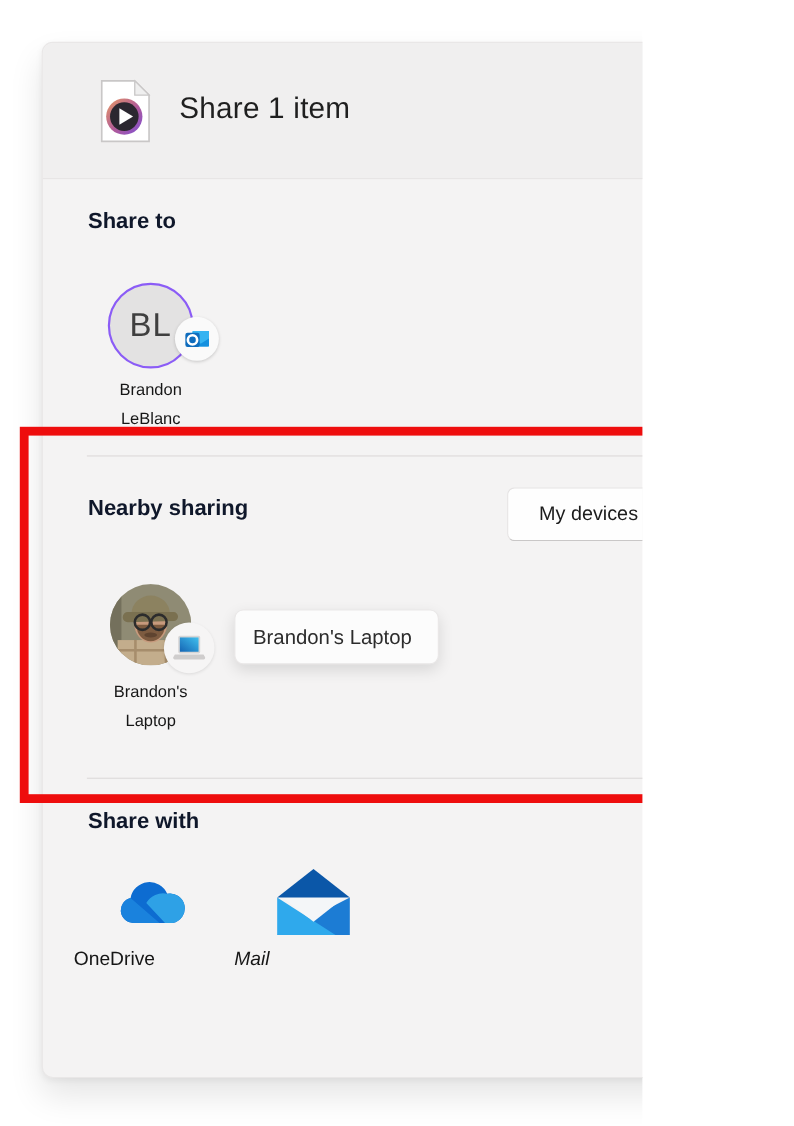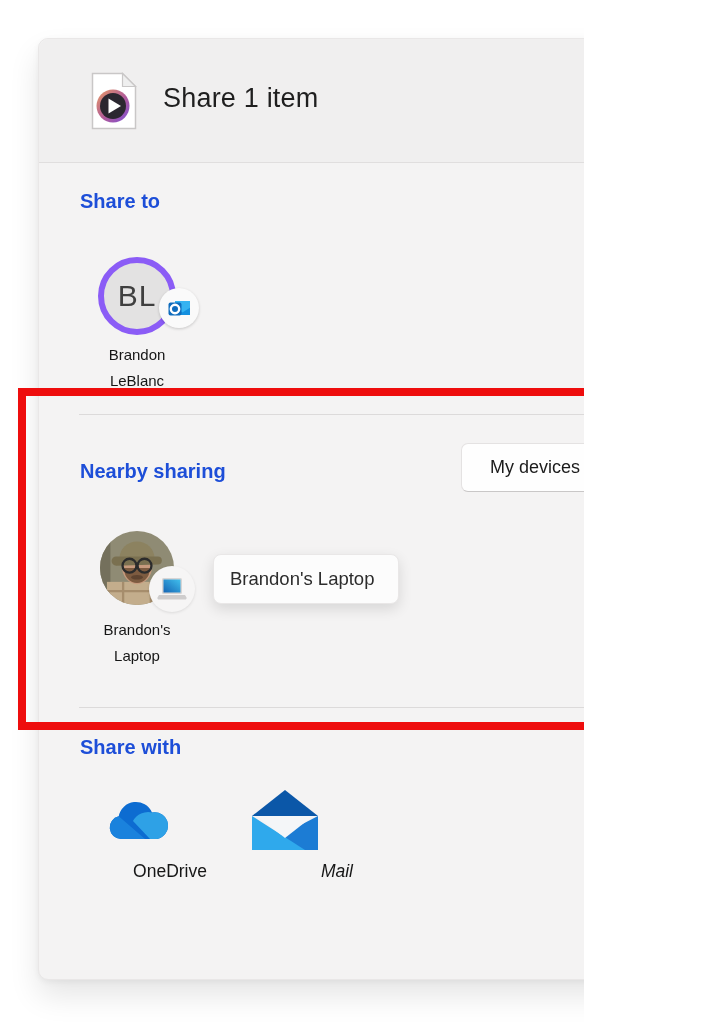--- a/index.html
+++ b/index.html
@@ -16,27 +16,27 @@
     background:#f0efef; border-bottom:1px solid #e0dede;
     border-radius:10px 10px 0 0; }
   .file-ic { position:absolute; left:52px; top:33px; width:46px; height:58px; }
   .hdr-title { position:absolute; left:124px; top:44px; font-size:27px;
     color:#1f1f1f; letter-spacing:.2px; }
   .avatar-sm { position:absolute; left:555px; top:38px; width:52px; height:52px;
     border-radius:50%; overflow:hidden; }
   .avatar-sm svg, .avatar-lg svg { display:block; width:100%; height:100%; }
 
   .sec-label { position:absolute; left:41px; font-size:20px; font-weight:bold;
-    color:#1d4ed8; }
+    color:#0f172a; }
   .divider { position:absolute; left:40px; width:566px; height:1px;
     background:#dcdada; }
 
   
   .contact-circle { position:absolute; left:59px; top:218px; width:78px;
-    height:78px; border-radius:50%; background:#e3e2e2; border:6px solid #8b5cf6;
+    height:78px; border-radius:50%; background:#e3e2e2; border:2px solid #8b5cf6;
     display:flex; align-items:center; justify-content:center; }
   .initials { font-size:30px; color:#3f3f3f; letter-spacing:1px; }
   .badge { position:absolute; border-radius:50%; background:#fafafa;
     box-shadow:0 1px 3px rgba(0,0,0,.18); display:flex; align-items:center;
     justify-content:center; }
   .badge-outlook { left:120px; top:249px; width:40px; height:40px; }
   .tile-name { position:absolute; width:110px; text-align:center;
     font-size:15px; line-height:26px; color:#161616; }
   .contact-name { left:43px; top:303px; }
 
@@ -55,21 +55,21 @@
 
   .tooltip { position:absolute; left:174px; top:515px; width:186px;
     background:#fcfcfc; border:1px solid #e9e7e7; border-radius:8px;
     box-shadow:0 5px 14px rgba(0,0,0,.12); padding:11px 8px 11px 16px;
     font-size:18.5px; line-height:26px; color:#2c2c2c; z-index:3; }
 
   
   .app-icon { position:absolute; }
   .app-onedrive { left:66px; top:758px; width:64px; height:46px; }
   .app-mail { left:212px; top:750px; width:68px; height:62px; }
-  .app-name { position:absolute; width:140px; text-align:right;
+  .app-name { position:absolute; width:140px; text-align:left;
     font-size:17.5px; color:#161616; top:822px; }
   .name-onedrive { left:28px; }
   .name-mail { left:174px;font-style:italic; }
 
   
   .anno { position:absolute; left:18px; top:388px; width:690px; height:342px;
     border:8px solid #ee0d0d; z-index:10; pointer-events:none; }
 </style>
 </head>
 <body>
@@ -124,21 +124,21 @@
         <path d="M9 6 h15 v7 l-7.5 4.5 L9 13 z" fill="#35b3f1"></path>
         <path d="M9 12.8 L16.5 17.5 L24 12.8 V20 H9 z" fill="#1490df"></path>
         <rect x="2.5" y="7.5" width="13" height="13" rx="2" fill="#0f6cbd"></rect>
         <circle cx="9" cy="14" r="4.2" fill="none" stroke="#ffffff" stroke-width="2.4"></circle>
       </svg>
     </div>
     <div class="tile-name contact-name">Brandon LeBlanc</div>
 
     <div class="divider" style="top:375px"></div>
 
-    <div class="sec-label" style="top:421px">Nearby sharing</div>
+    <div class="sec-label" style="top:412px">Nearby sharing</div>
 
     <div class="dropdown">
       <span class="dropdown-value">My devices</span>
       <svg class="chev" width="15" height="9" viewBox="0 0 15 9">
         <path d="M1.5 1.5 L7.5 7 L13.5 1.5" fill="none" stroke="#3f3f3f" stroke-width="1.6" stroke-linecap="round" stroke-linejoin="round"></path>
       </svg>
     </div>
 
     <div class="avatar-lg">
       <svg viewBox="0 0 64 64">

